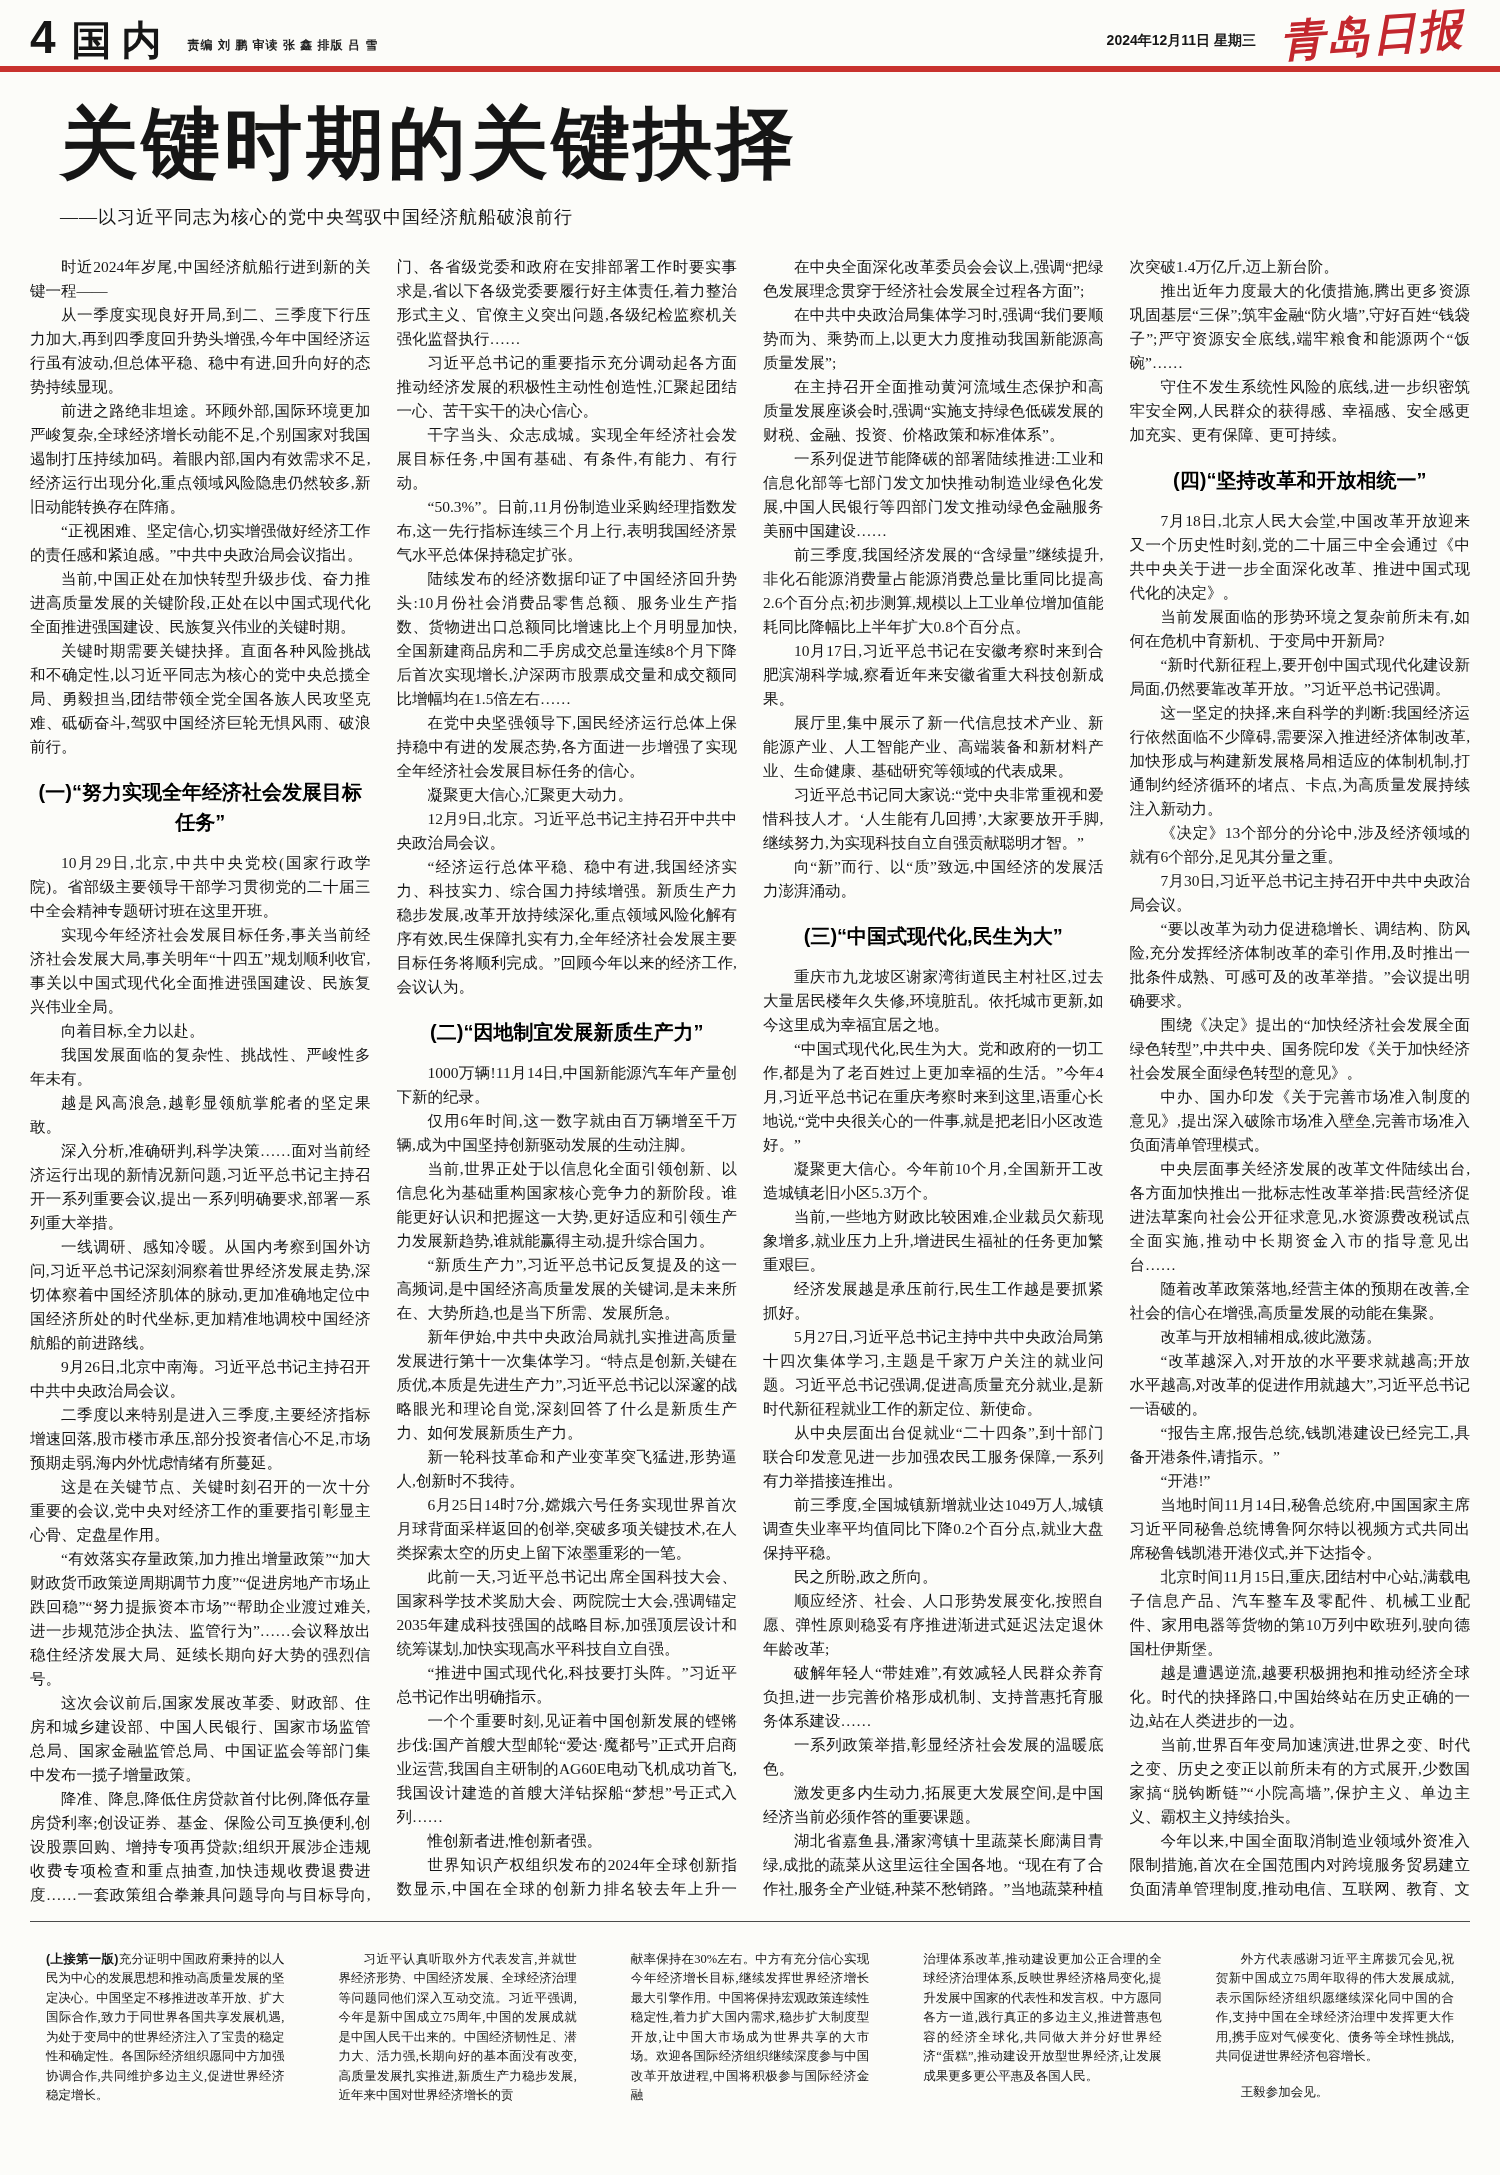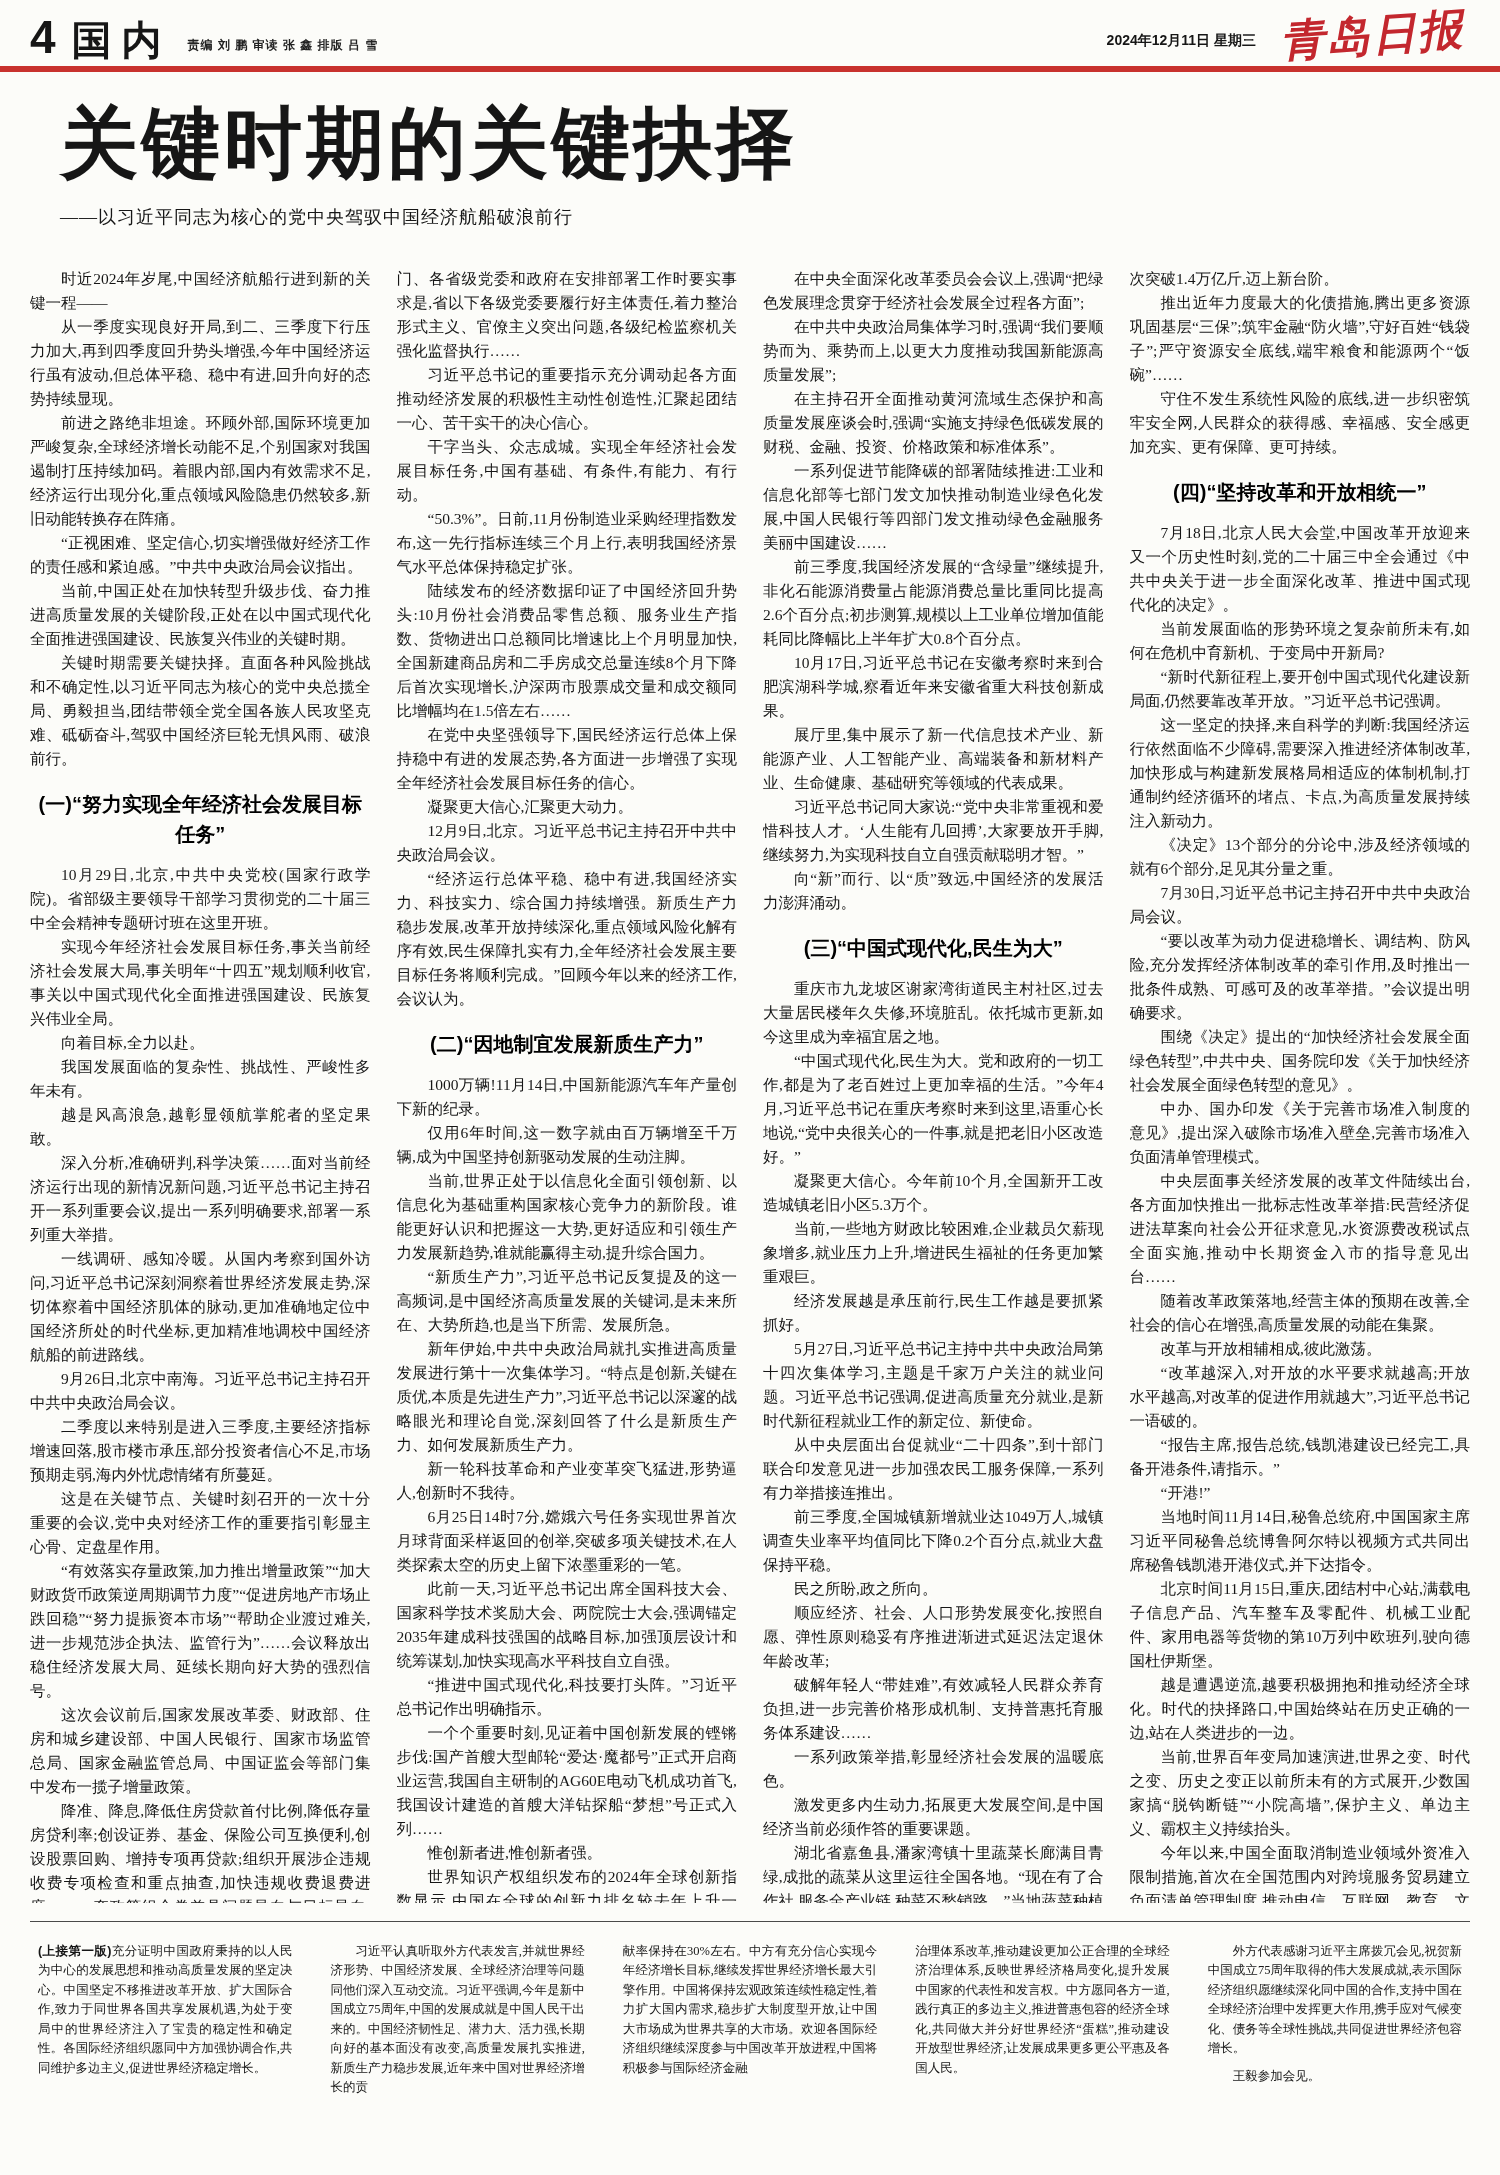--- a/index.html
+++ b/index.html
@@ -18,30 +18,30 @@
   .date{font-size:14px;font-weight:bold;padding-bottom:8px;font-family:"Liberation Sans","DejaVu Sans",sans-serif;}
   .masthead{font-size:44px;font-weight:bold;font-style:italic;color:#c3272e;line-height:1;
         transform:rotate(-4deg);letter-spacing:2px;padding-right:6px;}
   .red-rule{height:6px;background:#c8322e;}
   
   .headline{text-align:left;padding:29px 60px 4px;}
   .headline h1{margin:0;font-size:78px;font-weight:900;letter-spacing:4px;line-height:1.1;}
   .subtitle{font-size:18px;margin-top:18px;letter-spacing:1px;}
   
   .main-cols{display:flex;gap:26px;padding:22px 30px 0;height:1648px;overflow:hidden;}
-  .main-cols .col{flex:1;font-size:15.5px;line-height:24px;text-align:justify;overflow:hidden;margin-top:12px;}
+  .main-cols .col{flex:1;font-size:15.5px;line-height:24px;text-align:justify;overflow:hidden;}
   .para{margin:0;text-indent:2em;}
   .para.ni{text-indent:0;}
   .sec-h{font-family:"Liberation Sans","DejaVu Sans",sans-serif;font-size:20px;font-weight:bold;
         text-align:center;text-indent:0;margin:18px 0 14px;line-height:30px;color:#000;}
   
   .divider{border-top:1.5px solid #4a4a4a;margin:18px 30px 0;}
   .cont-cols{display:flex;gap:22px;padding:12px 30px 0;height:205px;overflow:hidden;}
   .cont-cols .col{flex:1;font-size:12.5px;line-height:19.5px;text-align:justify;overflow:hidden;}
-  .cont-para{margin:8px;text-indent:2em;}
+  .cont-para{margin:16px;text-indent:2em;}
   .cont-para.ni{text-indent:0;}
   .lead-label{font-family:"Liberation Sans","DejaVu Sans",sans-serif;font-weight:bold;}
 </style>
 </head>
 <body>
 
 <div class="page">
 
   <div class="header">
     <div class="h-left">

